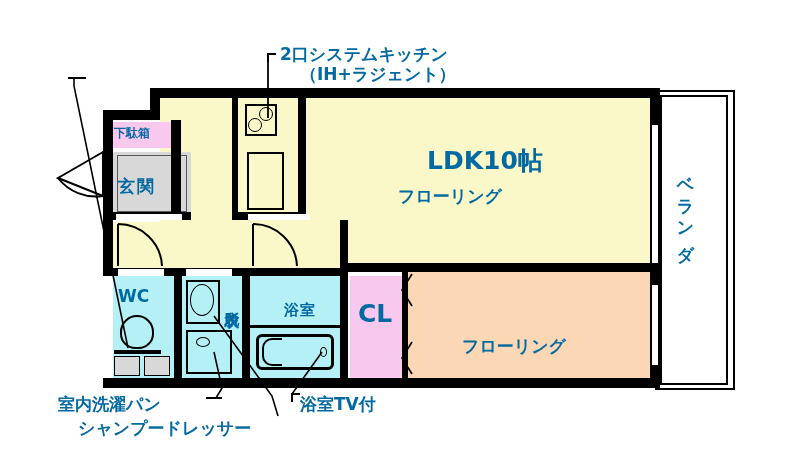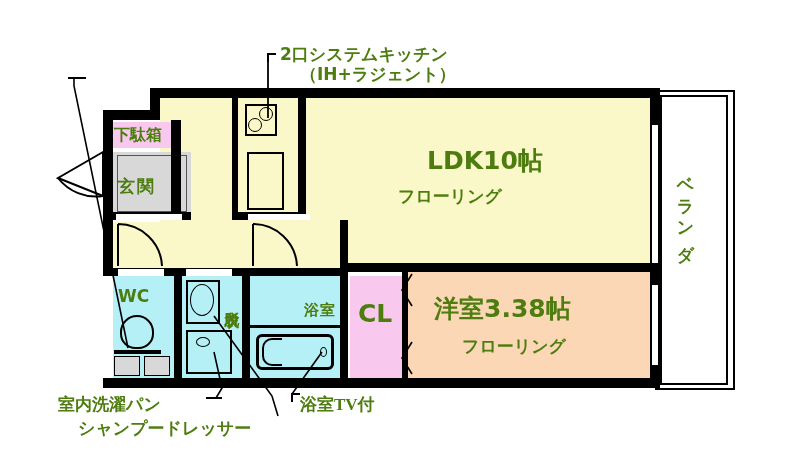--- a/index.html
+++ b/index.html
@@ -11,21 +11,21 @@
   .wall{background:#000000;}
   .yellow{background:#faf7c9;}
   .peach{background:#fbd7b6;}
   .cyan{background:#b5f0f7;}
   .pink{background:#f9c8ef;}
   .gray{background:#d8d8d8;}
   .white{background:#ffffff;}
   .thinb{border:2px solid #000;box-sizing:border-box;}
   .thinb1{border:1px solid #000;box-sizing:border-box;}
   
-  .lbl{position:absolute;color:#4d7c0f;font-weight:bold;white-space:nowrap;
+  .lbl{position:absolute;color:#0369a1;font-weight:bold;white-space:nowrap;
        line-height:1.05;letter-spacing:0px;}
   .big{font-size:25px;}
   .mid{font-size:17px;}
   .sml{font-size:15px;}
   .xs{font-size:13px;}
   .note{font-size:17px;font-weight:bold;}
   .vert{writing-mode:vertical-rl;text-orientation:upright;letter-spacing:3px;}
   svg.overlay{position:absolute;left:0;top:0;width:800px;height:473px;
               pointer-events:none;}
 </style>
@@ -64,21 +64,21 @@
   <div class="abs thinb1" style="left:248px;top:118px;width:14px;height:14px;border-radius:50%;background:#faf7c9;"></div>
   <div class="abs thinb1" style="left:259px;top:107px;width:14px;height:14px;border-radius:50%;background:#faf7c9;"></div>
 
   <div class="abs thinb" style="left:247px;top:152px;width:37px;height:58px;background:#faf7c9;"></div>
 
   <div class="abs gray" style="left:113px;top:152px;width:78px;height:63px;"></div>
   <div class="abs thinb1" style="left:117px;top:155px;width:70px;height:57px;border:1px solid #555;background:transparent;"></div>
   <div class="lbl mid" style="left:118px;top:178px;letter-spacing:2px;">玄関</div>
 
   <div class="abs pink" style="left:113px;top:122px;width:58px;height:26px;"></div>
-  <div class="lbl xs" style="left:114px;top:127px;font-size:16px;letter-spacing:0px;text-align:right;">下駄箱</div>
+  <div class="lbl xs" style="left:114px;top:127px;font-size:12px;letter-spacing:0px;text-align:right;">下駄箱</div>
 
   <div class="abs wall" style="left:171px;top:120px;width:10px;height:100px;"></div>
   <div class="abs wall" style="left:103px;top:212px;width:88px;height:8px;"></div>
 
   <div class="abs yellow" style="left:113px;top:222px;width:235px;height:48px;"></div>
   <div class="abs wall" style="left:103px;top:220px;width:10px;height:52px;"></div>
   <div class="abs wall" style="left:103px;top:268px;width:245px;height:8px;"></div>
   <div class="abs wall" style="left:340px;top:220px;width:8px;height:56px;"></div>
 
   <div class="abs cyan" style="left:113px;top:276px;width:68px;height:102px;"></div>
@@ -95,37 +95,36 @@
   <div class="lbl sml vert" style="left:223px;top:300px;letter-spacing:0px;">脱衣所</div>
 
   <div class="abs thinb" style="left:186px;top:280px;width:34px;height:44px;background:#b5f0f7;"></div>
   <div class="abs thinb1" style="left:190px;top:284px;width:24px;height:32px;border-radius:50%;background:#b5f0f7;"></div>
 
   <div class="abs thinb" style="left:186px;top:330px;width:46px;height:44px;background:#b5f0f7;"></div>
   <div class="abs thinb1" style="left:196px;top:337px;width:14px;height:10px;border-radius:50%;background:#b5f0f7;"></div>
   <div class="abs wall" style="left:242px;top:276px;width:8px;height:102px;"></div>
 
   <div class="abs cyan" style="left:250px;top:276px;width:90px;height:102px;"></div>
-  <div class="lbl sml" style="left:304px;top:303px;letter-spacing:1px;">浴室</div>
+  <div class="lbl sml" style="left:284px;top:303px;letter-spacing:1px;">浴室</div>
   <div class="abs wall" style="left:340px;top:276px;width:8px;height:102px;"></div>
   <div class="abs wall" style="left:250px;top:325px;width:90px;height:3px;"></div>
 
   <div class="abs" style="left:256px;top:334px;width:78px;height:36px;border:3px solid #000;
               border-radius:6px;background:#b5f0f7;box-sizing:border-box;"></div>
   <div class="abs" style="left:262px;top:338px;width:20px;height:28px;border:2px solid #000;
               border-radius:10px 0 0 10px;border-right:none;background:transparent;box-sizing:border-box;"></div>
   <div class="abs" style="left:320px;top:347px;width:5px;height:8px;border:1px solid #000;
               border-radius:50%;background:#b5f0f7;"></div>
 
   <div class="abs pink" style="left:350px;top:276px;width:52px;height:102px;"></div>
   <div class="lbl big" style="left:358px;top:292px;line-height:1.12;margin-top:8px;">CL</div>
   <div class="abs wall" style="left:402px;top:272px;width:6px;height:106px;"></div>
 
   <div class="abs peach" style="left:408px;top:272px;width:242px;height:106px;"></div>
-  <div class="lbl big" style="left:434px;top:296px;">洋室3.38帖</div>
   <div class="lbl mid" style="left:462px;top:338px;">フローリング</div>
 
   <div class="abs white" style="left:650px;top:285px;width:10px;height:80px;border-left:2px solid #000;border-right:2px solid #000;box-sizing:border-box;"></div>
 
   <div class="abs white" style="left:118px;top:269px;width:46px;height:7px;"></div>
   <div class="abs white" style="left:186px;top:269px;width:46px;height:7px;"></div>
   <div class="abs white" style="left:116px;top:214px;width:66px;height:6px;"></div>
   <div class="abs white" style="left:248px;top:214px;width:62px;height:6px;"></div>
 
   <svg class="overlay" viewBox="0 0 800 473">
@@ -154,15 +153,15 @@
     <path d="M292,402 L292,394 L300,394" fill="none" stroke="#000" stroke-width="2"></path>
     <path d="M292,394 L322,352" fill="none" stroke="#000" stroke-width="1.6"></path>
   </svg>
 
 
   <div class="lbl note" style="left:280px;top:46px;">2口システムキッチン</div>
   <div class="lbl note" style="left:300px;top:66px;">（IH+ラジェント）</div>
 
   <div class="lbl note" style="left:78px;top:420px;">シャンプードレッサー</div>
   <div class="lbl note" style="left:58px;top:396px;">室内洗濯パン</div>
-  <div class="lbl note" style="left:300px;top:396px;font-family:Liberation Serif, serif;">浴室TV付</div>
+  <div class="lbl note" style="left:300px;top:396px;">浴室TV付</div>
 
 </div>
 
 </body></html>

